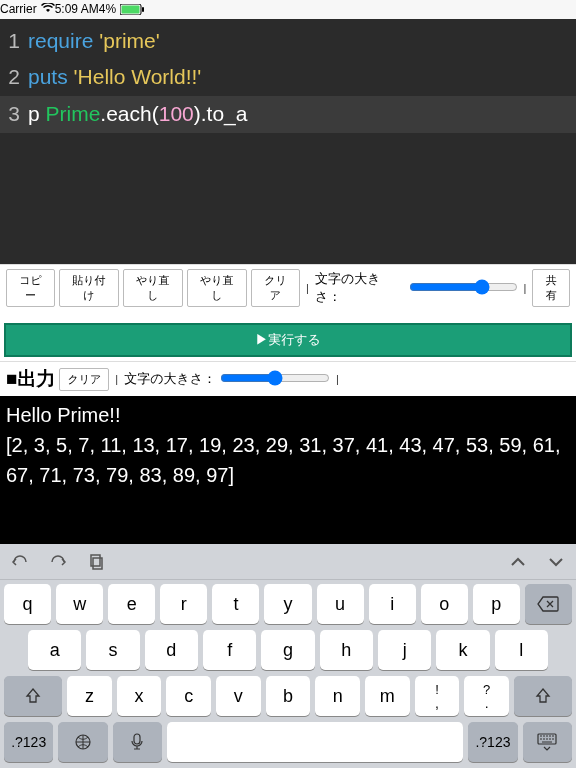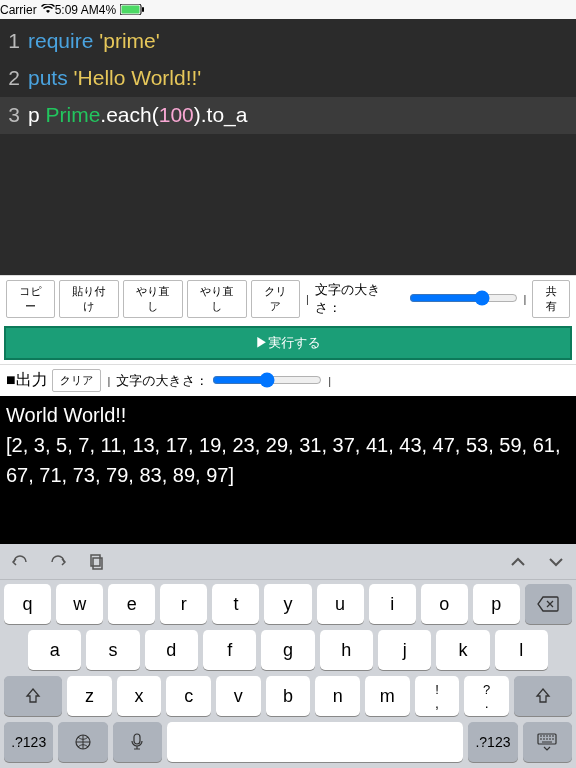--- a/index.html
+++ b/index.html
@@ -17,22 +17,22 @@
 .str{color:#e6c75a}
 .cls{color:#22c55e;}
 .num{color:#f9a8d4}
 .pln{color:#fff}
 .toolbar1,.toolbar2{background:#fff;display:flex;align-items:center;gap:4px;padding:4px 6px;font-size:11px;border-top:1px solid #ddd}
 .tb-btn{border:1px solid #bbb;background:#fff;padding:3px 7px;border-radius:2px;font-size:11px;cursor:pointer}
 .sep{color:#333;padding:0 2px}
 .tb-label{font-size:13px}
 .slider{width:110px}
 .slider input{width:100%}
-.run-btn{background:#1b9e77;color:#fff;text-align:center;padding:6px;font-size:13px;cursor:pointer;border:2px solid #0d7a5a;margin:4px 4px 4px 4px}
-.out-label{font-weight:normal;font-size:16px}
+.run-btn{background:#1b9e77;color:#fff;text-align:center;padding:6px;font-size:13px;cursor:pointer;border:2px solid #0d7a5a;margin:12px 4px 4px 4px}
+.out-label{font-weight:bold;font-size:19px}
 .output{background:#000;color:#fff;font-family:Georgia,serif;font-size:20px;line-height:1.5;padding:4px 6px;flex:0 0 148px;overflow:hidden}
 .keyboard{background:#d1d4d9;flex:1;display:flex;flex-direction:column}
 .kb-top{height:36px;display:flex;align-items:center;justify-content:space-between;padding:0 10px;border-bottom:1px solid #b8bbc0}
 .kb-top-left,.kb-top-right{display:flex;gap:18px;align-items:center}
 .kb-icon{width:20px;height:20px;display:flex;align-items:center;justify-content:center;color:#555;cursor:pointer}
 .kb-rows{flex:1;display:flex;flex-direction:column;justify-content:space-evenly;padding:4px 4px 6px 4px;gap:6px}
 .kb-row{display:flex;gap:5px;justify-content:center}
 .key{background:#fff;border-radius:5px;box-shadow:0 1px 0 #888;height:40px;display:flex;align-items:center;justify-content:center;font-size:18px;cursor:pointer;flex:1;min-width:0}
 .key.fn{background:#adb3bc;font-size:14px}
 .key.space{flex:6}
@@ -100,21 +100,21 @@
 <div class="toolbar2">
   <span class="out-label">■出力</span>
   <button class="tb-btn">クリア</button>
   <span class="sep">|</span>
   <span class="tb-label">文字の大きさ：</span>
   <span class="slider"><input type="range" min="0" max="100" value="50" style=""></span>
   <span class="sep">|</span>
 </div>
 
 <div class="output" id="output">
-    <div>World World!!</div>
+    <div>Hello Prime!!</div>
     <div>[2, 3, 5, 7, 11, 13, 17, 19, 23, 29, 31, 37, 41, 43, 47, 53, 59, 61, 67, 71, 73, 79, 83, 89, 97]</div>
   </div>
 
 <div class="keyboard">
   <div class="kb-top">
     <div class="kb-top-left">
       <span class="kb-icon">
           <svg width="20" height="14" viewBox="0 0 20 14">
             <path d="M4 7a6 6 0 0112 0" fill="none" stroke="#555" stroke-width="1.5"></path>
             <path d="M6 4L3 7l3 3" fill="none" stroke="#555" stroke-width="1.5"></path>

